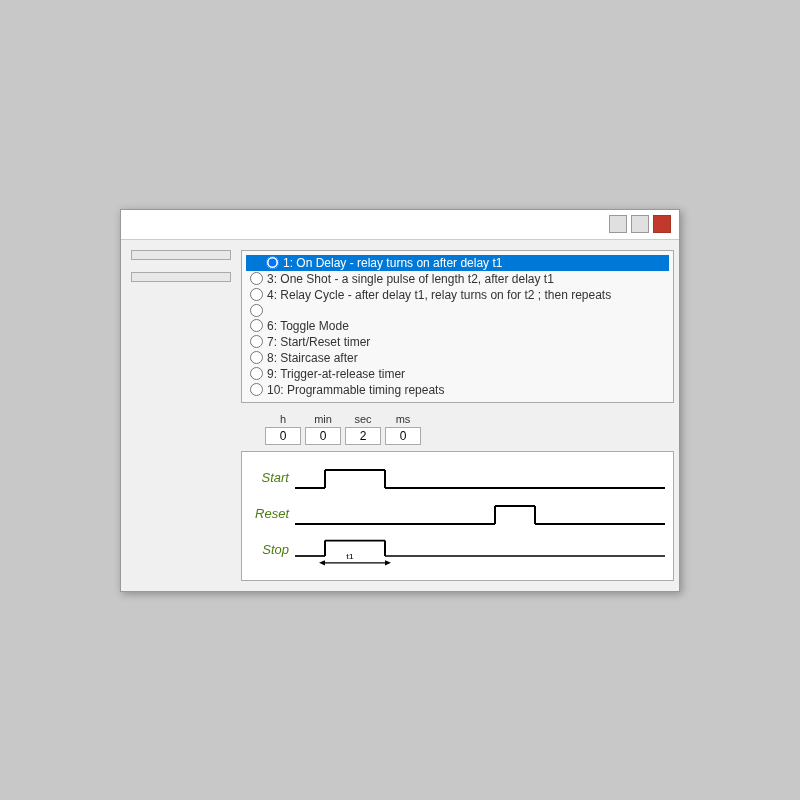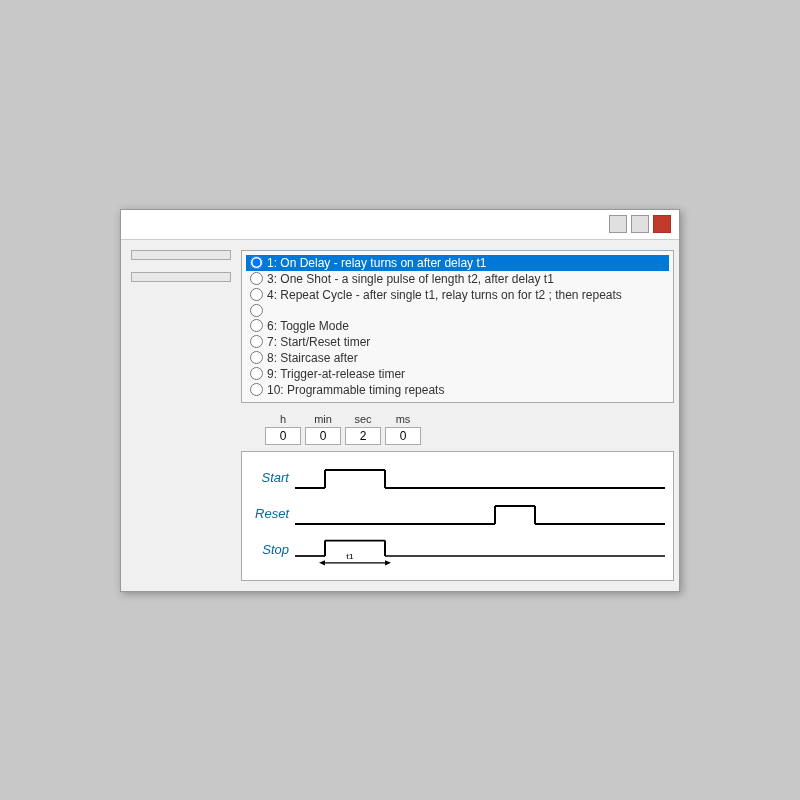--- a/index.html
+++ b/index.html
@@ -125,21 +125,21 @@
       cursor: pointer;
     }
     .radio-item input[type="radio"] {
       margin: 0;
       cursor: pointer;
     }
     .radio-item.selected-item {
       background: #0078d7;
       color: white;
       margin: 0 -4px;
-      padding: 1px 4px;
+      padding: 1px 20px;
     }
     .timing-section {
       margin-top: 10px;
     }
     .timing-row {
       display: flex;
       align-items: center;
       gap: 4px;
       margin-bottom: 4px;
     }
@@ -184,21 +184,21 @@
       display: flex;
       align-items: center;
       height: 36px;
       position: relative;
     }
     .diagram-row-label {
       width: 45px;
       text-align: right;
       font-size: 13px;
       font-style: italic;
-      color: #0369a1;
+      color: #4d7c0f;
       padding-right: 6px;
       flex-shrink: 0;
     }
     .diagram-svg {
       flex: 1;
       height: 36px;
     }
   </style>
 </head>
 <body>
@@ -232,21 +232,21 @@
         <div class="radio-item selected-item">
               <input type="radio" name="timer-mode" checked="" style="">
               <span>1: On Delay - relay turns on after delay t1</span>
             </div>
             <div class="radio-item">
               <input type="radio" name="timer-mode" style="">
               <span>3: One Shot - a single pulse of length t2, after delay t1</span>
             </div>
             <div class="radio-item">
               <input type="radio" name="timer-mode" style="">
-              <span>4: Repeat Cycle - after single t1, relay turns on for t2 ; then repeats</span>
+              <span>4: Relay Cycle - after delay t1, relay turns on for t2 ; then repeats</span>
             </div>
             <div class="radio-item">
               <input type="radio" name="timer-mode" style="">
             </div>
             <div class="radio-item">
               <input type="radio" name="timer-mode" style="">
               <span>6: Toggle Mode</span>
             </div>
             <div class="radio-item">
               <input type="radio" name="timer-mode" style="">

